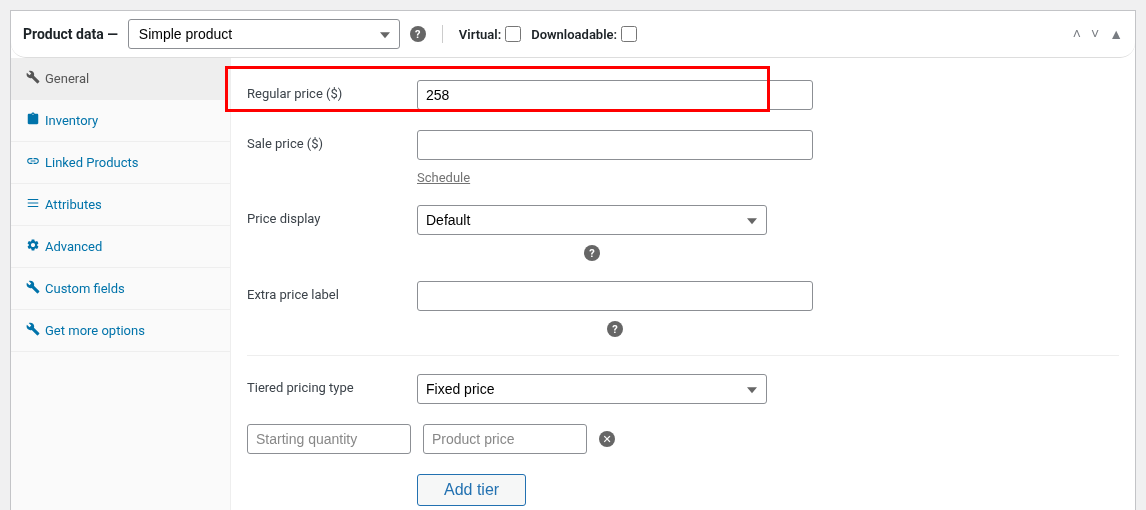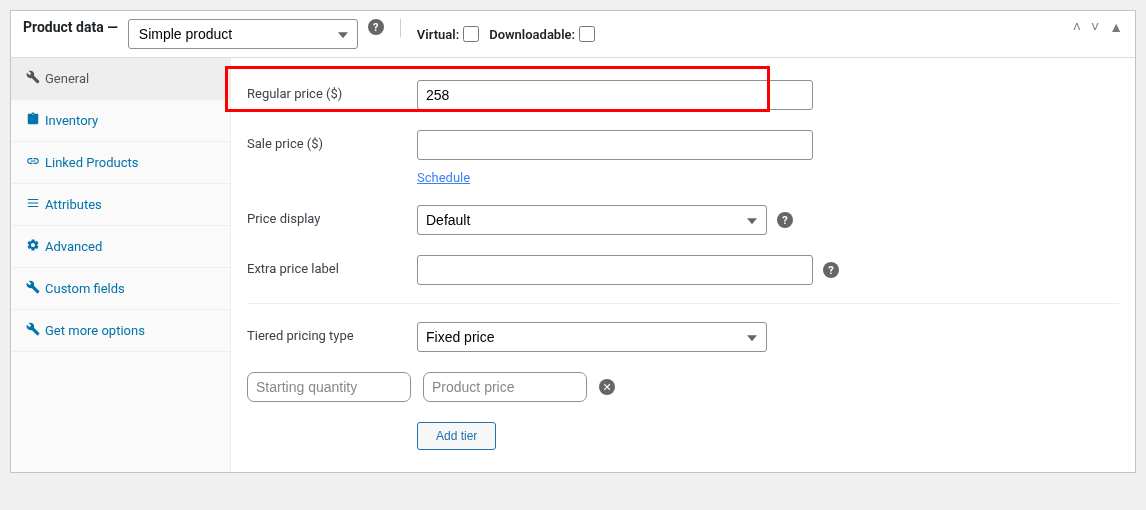--- a/index.html
+++ b/index.html
@@ -9,38 +9,40 @@
       padding: 10px;
       font-size: 13px;
       color: #3c434a;
     }
     .panel {
       background: #fff;
       border: 1px solid #c3c4c7;
     }
     .panel-header {
       display: flex;
+      align-items: center;
       padding: 8px 12px;
       border-bottom: 1px solid #ddd;
       gap: 10px;
+      border-radius: 15px;
     }
     .panel-title {
       font-weight: bold;
       font-size: 14px;
       color: #1d2327;
     }
     .product-type-select {
       padding: 6px 30px 6px 10px;
       border: 1px solid #8c8f94;
       border-radius: 3px;
       font-size: 14px;
       background: #fff;
       appearance: none;
       position: relative;
-      width: 230px;
+      width: 272px;
     }
     .select-wrap { position: relative; display: inline-block; }
     .select-wrap::after {
       content: '';
       position: absolute;
       right: 10px;
       top: 50%;
       transform: translateY(-30%);
       border-left: 5px solid transparent;
       border-right: 5px solid transparent;
@@ -127,21 +129,21 @@
       padding-top: 6px;
       color: #3c434a;
       font-size: 13px;
     }
     .form-row .field-col {
       display: flex;
       flex-direction: column;
       gap: 6px;
     }
     .form-row .field-col.inline {
-      flex-direction: row;
+      flex-direction: column;
       align-items: center;
       gap: 10px;
     }
     input[type=text], select.form-select {
       padding: 6px 8px;
       border: 1px solid #8c8f94;
       border-radius: 3px;
       font-size: 14px;
       width: 396px;
       background: #fff;
@@ -160,21 +162,21 @@
       right: 10px;
       top: 50%;
       transform: translateY(-30%);
       border-left: 5px solid transparent;
       border-right: 5px solid transparent;
       border-top: 6px solid #666;
       pointer-events: none;
     }
     .select-field-wrap select { width: 100%; }
     .schedule-link {
-      color: #3b82f6;
+      color: #737373;
       text-decoration: underline;
       font-size: 13px;
       margin-top: 4px;
       cursor: pointer;
     }
     .highlight-box {
       position: absolute;
       border: 3px solid #f00;
       pointer-events: none;
       top: 8px;
@@ -185,40 +187,40 @@
     hr.section-divider {
       border: none;
       border-top: 1px solid #eee;
       margin: 8px 0;
     }
     .tier-inputs {
       display: flex;
       gap: 12px;
       align-items: center;
     }
-    .tier-inputs input { width: 164px; border-radius: 7px; }
+    .tier-inputs input { width: 164px; }
     .remove-tier {
       display: inline-flex;
       align-items: center;
       justify-content: center;
       width: 16px;
       height: 16px;
       border-radius: 50%;
       background: #666;
       color: #fff;
       font-size: 11px;
       cursor: pointer;
     }
     .button-secondary {
-      padding: 6px 18px;
+      padding: 6px 26px;
       border: 1px solid #2271b1;
       background: #f6f7f7;
       color: #2271b1;
       border-radius: 3px;
-      font-size: 12px;
+      font-size: 16px;
       cursor: pointer;
     }
     input::placeholder { color: #888; }
   </style>
 </head>
 <body>
 
 <div class="panel">
   <div class="panel-header">
     <span class="panel-title">Product data —</span>

